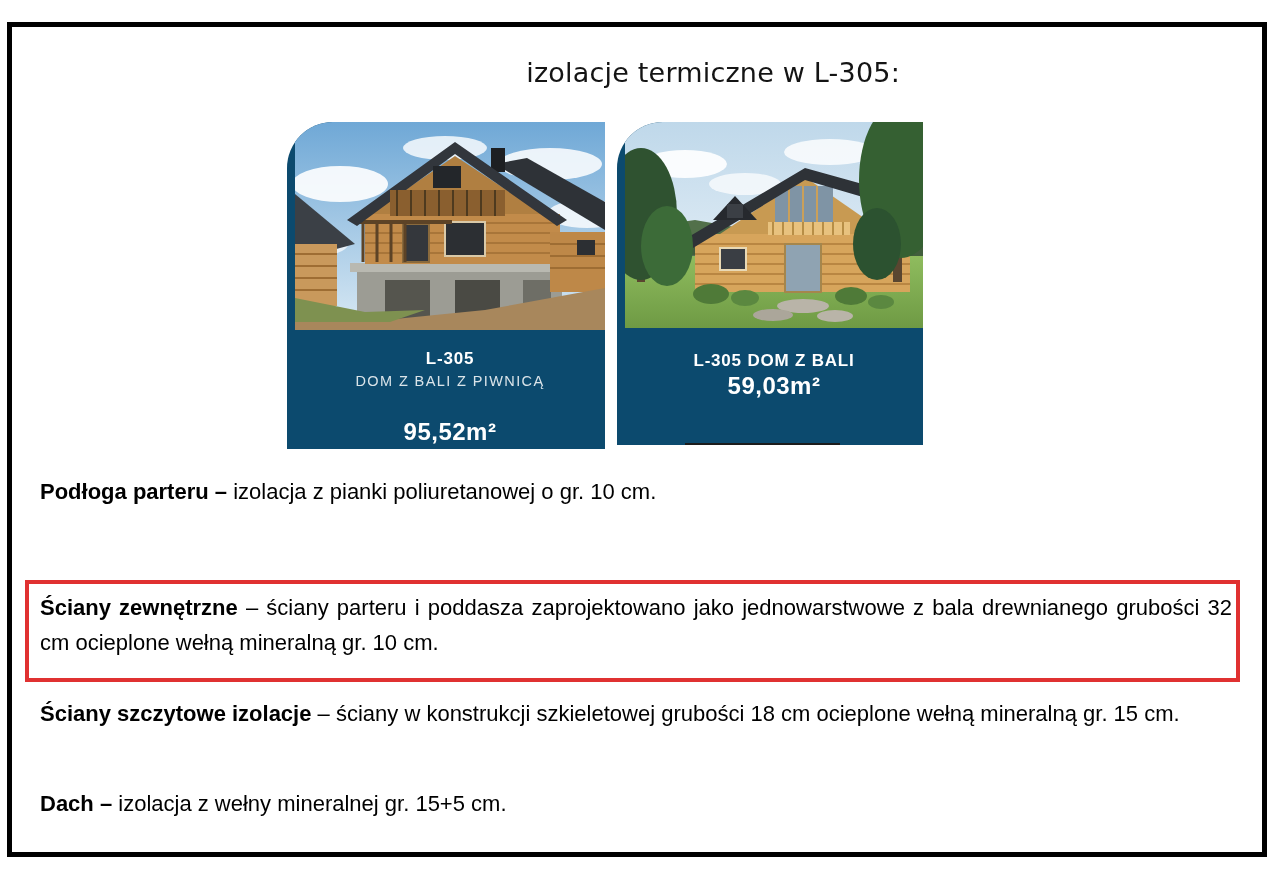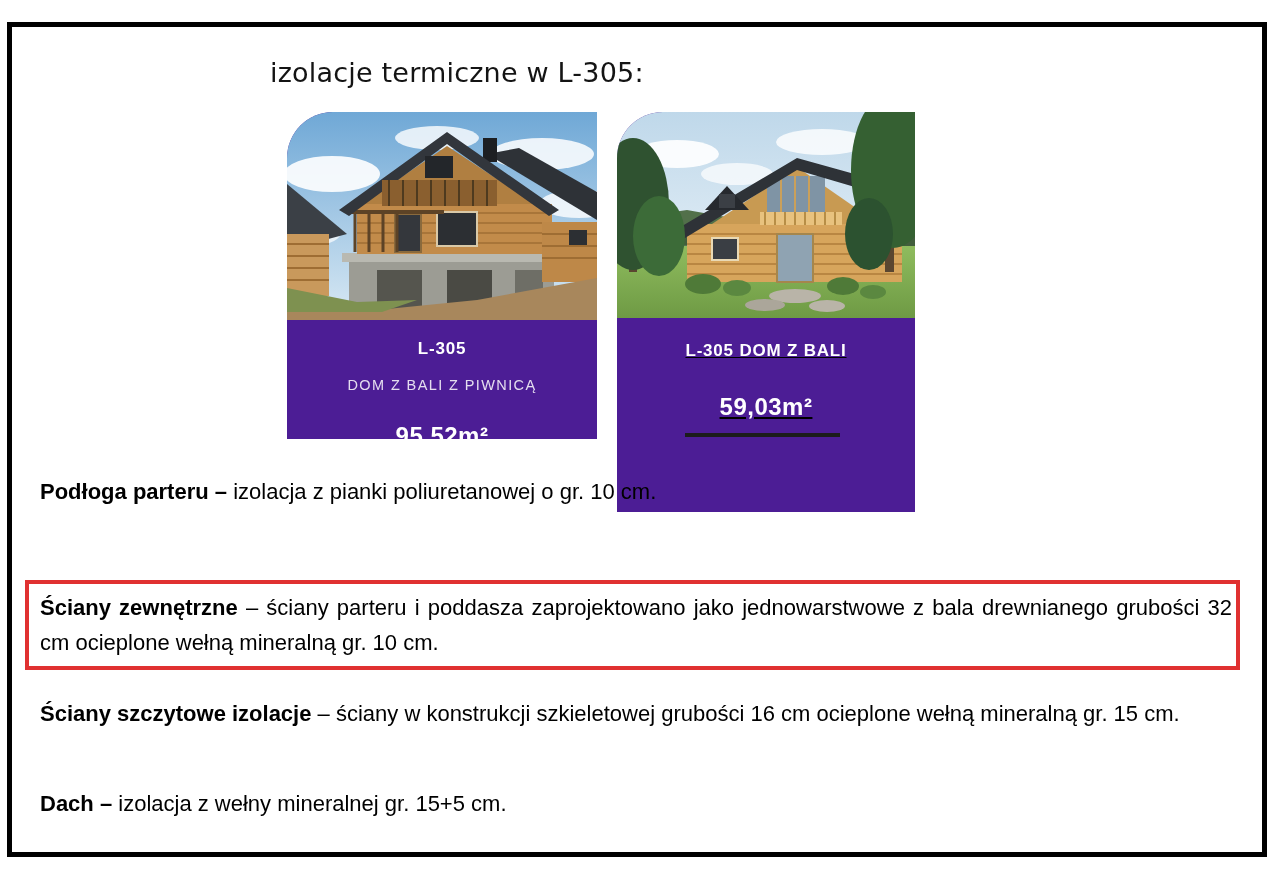--- a/index.html
+++ b/index.html
@@ -4,54 +4,55 @@
 <style>
   html,body{margin:0;padding:0;background:#fff;}
   body{width:1280px;height:876px;position:relative;font-family:"Liberation Sans",sans-serif;}
 
   .page{
     position:absolute;left:7px;top:22px;width:1260px;height:835px;
     box-sizing:border-box;border:5px solid #000;background:#fff;
   }
 
   .doc-title{
-    position:absolute;left:258px;top:30px;width:630px;text-align:left;
+    position:absolute;left:258px;top:30px;width:630px;text-align:right;
     font-family:"DejaVu Sans",sans-serif;font-size:27px;color:#141414;letter-spacing:.2px;
   }
 
   .card{
-    position:absolute;top:85px;border-radius:46px 0 0 0;overflow:hidden;
-    background:#4c1d95;
+    position:absolute;top:95px;border-radius:46px 0 0 0;overflow:hidden;
+    background:#0c4a6e;
+    padding-left:8px;
   }
   .card-left{left:275px;width:310px;height:327px;}
-  .card-right{left:605px;width:298px;height:400px;text-decoration:underline;}
+  .card-right{left:605px;width:298px;height:323px;}
   .photo{display:block;width:100%;height:208px;}
   .card-right .photo{height:206px;}
   .card-footer{
     position:relative;text-align:center;color:#fff;
   }
   .card-title{font-size:17px;font-weight:bold;letter-spacing:.8px;padding-top:19px;}
-  .card-subtitle{font-size:14.5px;letter-spacing:1.4px;color:rgba(255,255,255,.85);margin-top:18px;}
+  .card-subtitle{font-size:14.5px;letter-spacing:1.4px;color:rgba(255,255,255,.85);margin-top:4px;}
   .card-area{font-size:24px;font-weight:bold;letter-spacing:.5px;margin-top:29px;}
   .card-right .card-title{padding-top:23px;}
-  .card-right .card-area{margin-top:32px;}
+  .card-right .card-area{margin-top:1px;}
   .card-underline{
     position:absolute;left:68px;top:321px;width:155px;height:4px;background:#1c1c1c;
   }
 
   .para{
     position:absolute;left:28px;width:1192px;
     font-size:22px;line-height:35px;color:#000000;
   }
   .para .lbl{font-weight:bold;}
   .justify{text-align:justify;}
   .bold-all .txt{font-weight:normal;}
 
   .hl-box{
-    position:absolute;left:13px;top:553px;width:1215px;height:90px;
+    position:absolute;left:13px;top:553px;width:1215px;height:102px;
     box-sizing:border-box;border:4px solid #E03131;
     padding:6px 4px 0 11px;
   }
   .hl-box .para-inner{
     font-size:22px;line-height:35px;color:#000;text-align:justify;
   }
   .hl-box .lbl{font-weight:bold;}
 </style>
 </head>
 <body>
@@ -226,20 +227,20 @@
   </div>
 
 
   <div class="hl-box">
     <div class="para-inner">
       <span class="lbl">Ściany zewnętrzne</span><span class="txt"> – ściany parteru i poddasza zaprojektowano jako jednowarstwowe z bala drewnianego grubości 32 cm ocieplone wełną mineralną gr. 10 cm.</span>
     </div>
   </div>
 
   <div class="para justify" style="top:669px;">
-    <span class="lbl">Ściany szczytowe izolacje</span><span class="txt"> – ściany w konstrukcji szkieletowej grubości 16 cm ocieplone wełną mineralną gr. 15 cm.</span>
+    <span class="lbl">Ściany szczytowe izolacje</span><span class="txt"> – ściany w konstrukcji szkieletowej grubości 18 cm ocieplone wełną mineralną gr. 15 cm.</span>
   </div>
 
   <div class="para bold-all" style="top:759px;">
     <span class="lbl">Dach –</span><span class="txt"> izolacja z wełny mineralnej gr. 15+5 cm.</span>
   </div>
 
 </div>
 
 </body></html>

